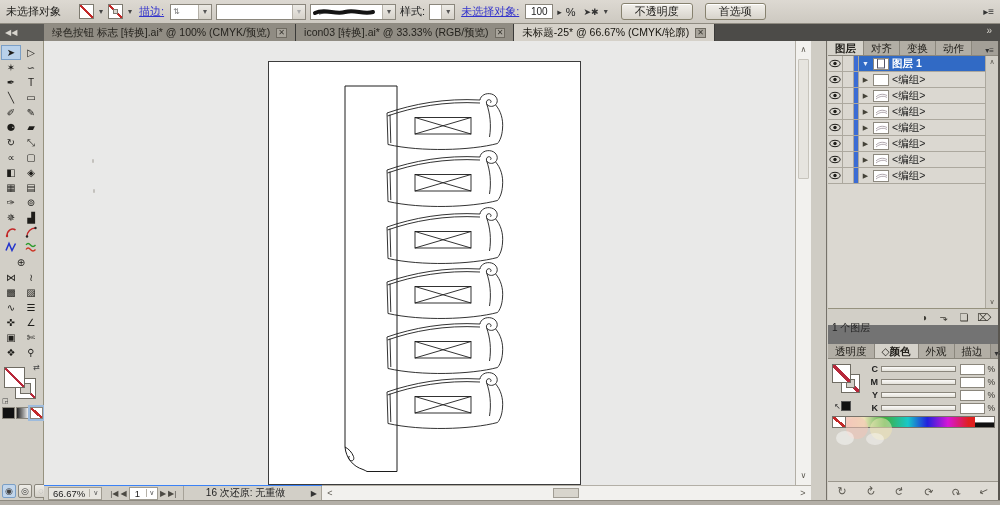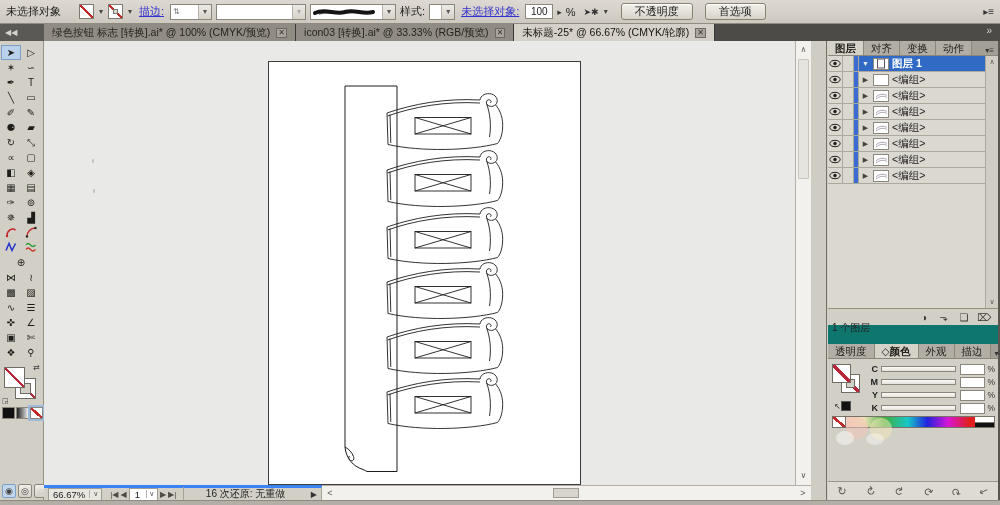--- a/index.html
+++ b/index.html
@@ -72,37 +72,37 @@
 
 
 .vscroll { position:absolute; left:795px; top:41px; width:16px; height:444px; background:#f2f1ee; border-left:1px solid #b3afa6; }
 .vscroll .arr { position:absolute; left:0; width:15px; height:14px; text-align:center; font-size:8px; color:#5d5a52; line-height:14px; }
 .vscroll .thumb { position:absolute; left:2px; top:18px; width:11px; height:120px; background:#e6e4df; border:1px solid #c7c4bc; border-radius:1px; }
 .hscroll { position:absolute; left:322px; top:485px; width:489px; height:15px; background:#f2f1ee; border-top:1px solid #b3afa6; }
 .hscroll .arr { position:absolute; top:0; width:14px; height:14px; text-align:center; font-size:9px; color:#5d5a52; line-height:14px; }
 .hscroll .thumb { position:absolute; left:231px; top:2px; width:26px; height:10px; background:#d8d5cd; border:1px solid #a19d94; }
 
 
-.status-left { position:absolute; left:44px; top:485px; width:278px; height:15px; background:#d2cfc7; border-top:3px solid #3b82f6;
+.status-left { position:absolute; left:44px; top:485px; width:278px; height:15px; background:#d2cfc7; border-top:1px solid #3b82f6;
   display:flex; align-items:center; font-size:9.5px; color:#222; }
 .zoom-combo { display:flex; align-items:center; margin-left:4px; border:1px solid #a09c92; background:#e8e6e0; height:13px; }
 .zoom-combo .zv { padding:0 4px; }
 .zoom-combo .za { width:12px; text-align:center; font-size:7px; color:#555; border-left:1px solid #b5b1a8; }
 .nav { display:flex; align-items:center; gap:2px; margin-left:8px; color:#4c4a44; font-size:8px; }
 .nav .bx { display:flex; align-items:center; border:1px solid #a09c92; background:#fff; height:13px; padding-left:5px; font-size:9.5px; color:#222; }
 .nav .bx .za { width:11px; text-align:center; font-size:7px; color:#555; margin-left:6px; border-left:1px solid #b5b1a8; }
 .undo-cell { margin-left:7px; flex:1; display:flex; align-items:center; border-left:1px solid #a6a298; border-right:1px solid #a6a298; height:15px; }
 .undo-cell .txt { flex:1; text-align:center; font-size:10px; }
 .undo-cell .arr { padding:0 4px; font-size:8px; color:#333; }
 .bottom-strip { position:absolute; left:0; top:500px; width:1000px; height:5px; background:#b3afa7; border-top:1px solid #8e8a80; }
 
 
 .dock { position:absolute; left:811px; top:41px; width:189px; height:459px; background:#cfccc4; border-right:2px solid #595650; }
 .dock-gutter { position:absolute; left:0; top:0; width:16px; height:459px; background:#cfccc4; border-right:1px solid #76726a; }
-.panel { position:absolute; left:17px; top:0; width:170px; height:324px; background:#0f766e; }
+.panel { position:absolute; left:17px; top:0; width:170px; height:324px; background:#737373; }
 .ptabs { display:flex; align-items:flex-end; height:15px; background:#a39f97; border-bottom:1px solid #8b877d; position:relative; }
 .ptab { padding:1px 7px; font-size:10.5px; background:#b2aea5; color:#23211c; border-right:1px solid #8b877d; height:14px; white-space:nowrap; }
 .ptab.active { background:#d5d2ca; font-weight:bold; }
 .ptab-menu { margin-left:auto; font-size:8px; color:#333; padding:0 4px; }
 
 .layer-list { position:relative; height:252px; background:#dbd8d1; overflow:hidden; }
 .layer-row { position:relative; height:16px; display:flex; align-items:center; border-bottom:1px solid #aca89e; background:#dbd8d1; }
 .lr-eye { width:15px; height:100%; border-right:1px solid #aca89e; display:flex; align-items:center; justify-content:center; }
 .lr-lock { width:11px; height:100%; border-right:1px solid #aca89e; }
 .lr-bar { width:5px; height:100%; background:#3b6cd4; border-right:1px solid #aca89e; }

